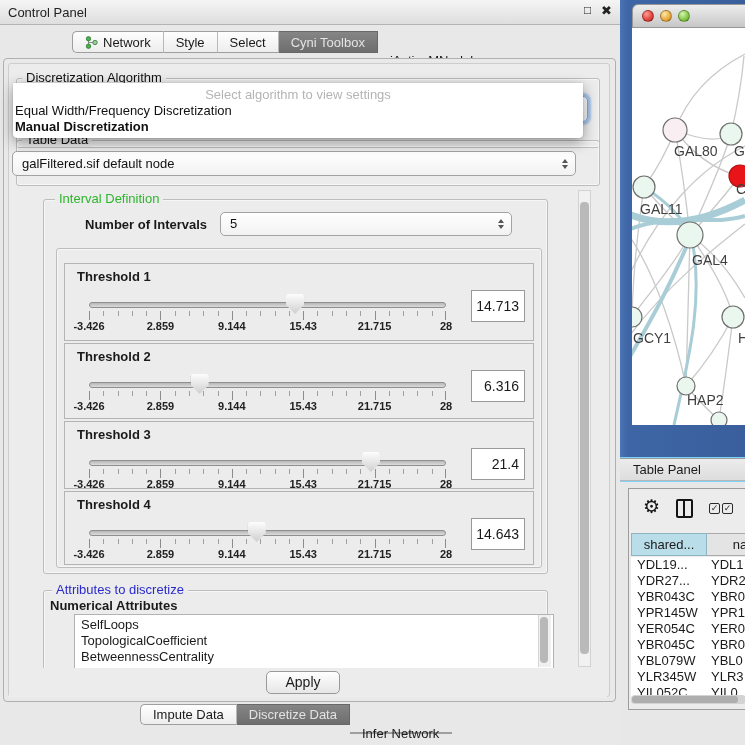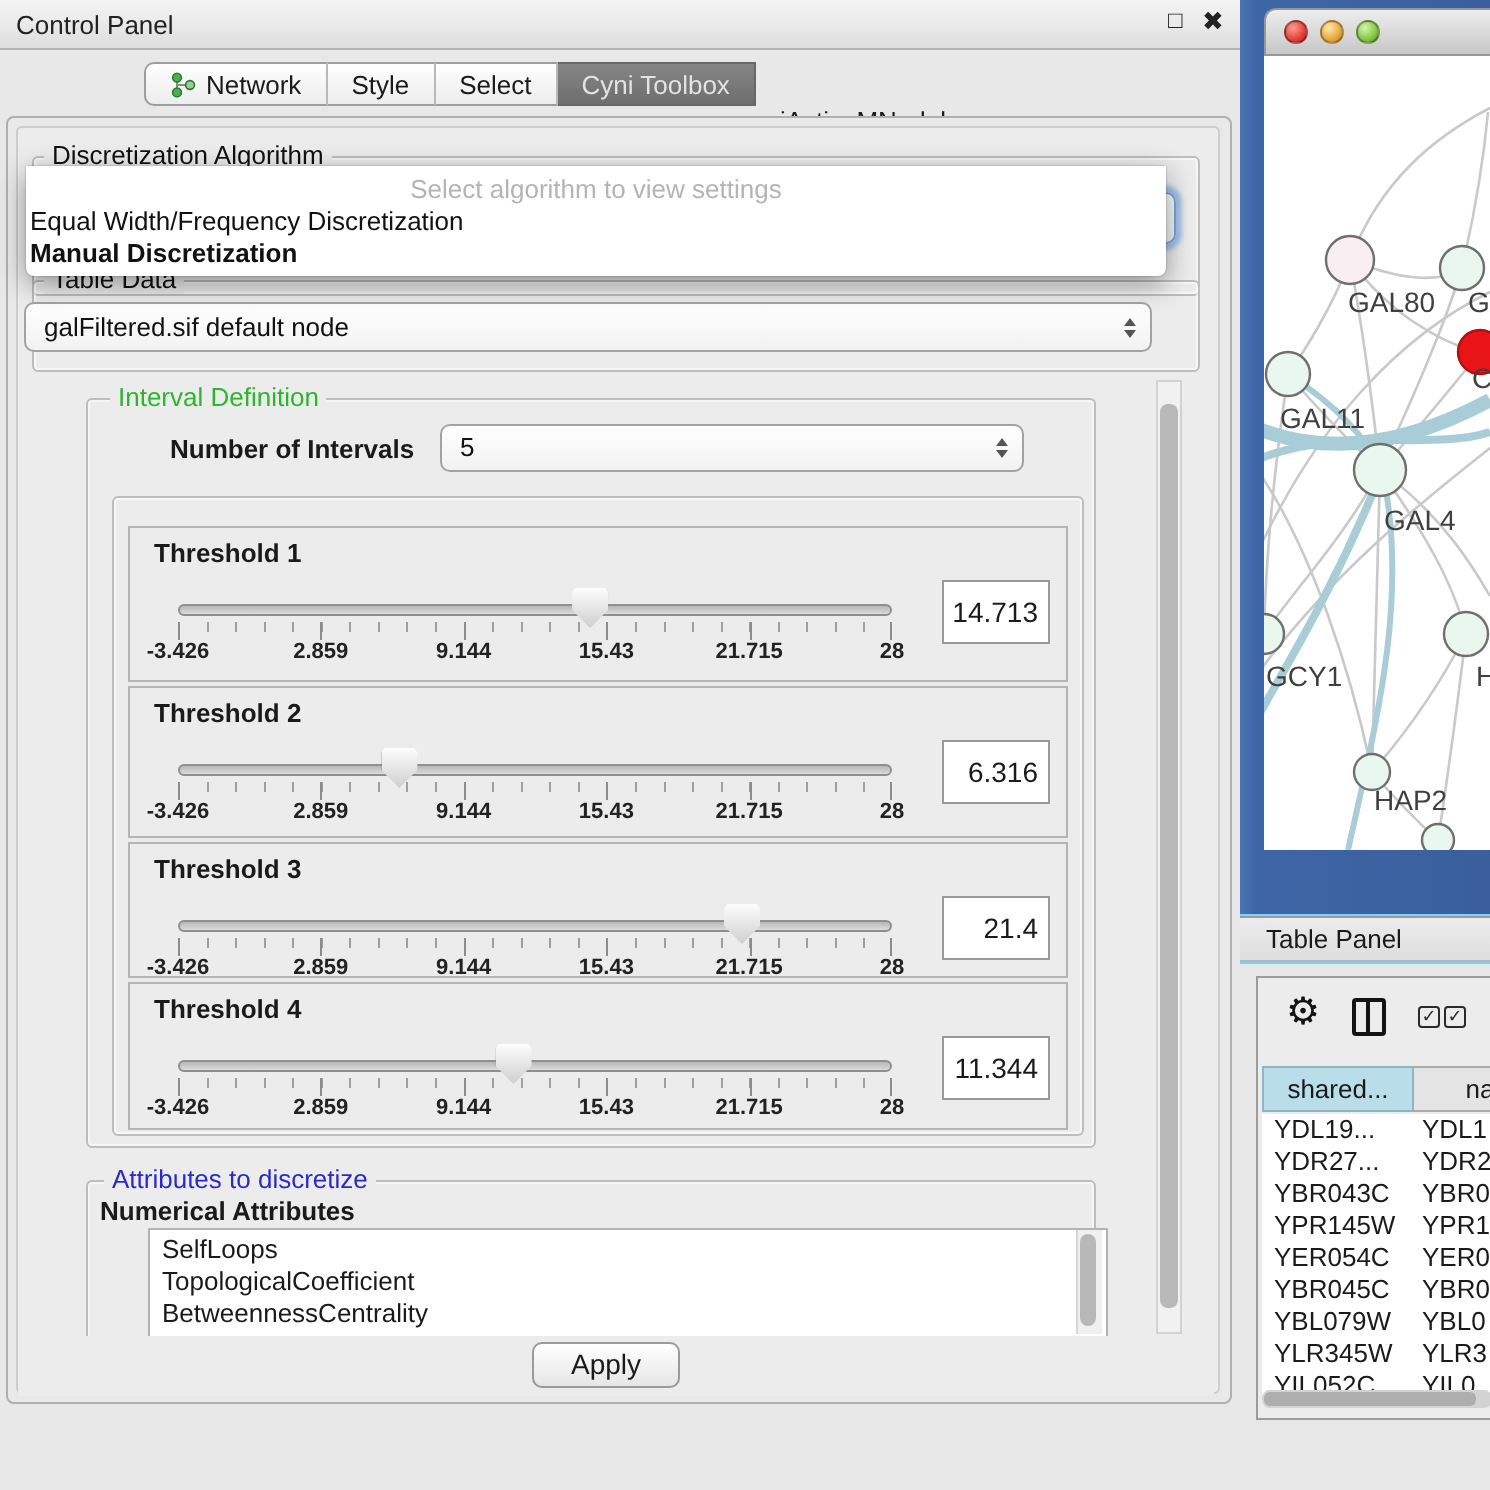--- a/index.html
+++ b/index.html
@@ -280,21 +280,21 @@
           <div class="mt" style="left: calc(100% - 1px);"></div>
         </div>
       <div class="ticklabels">
         <span style="left:0%">-3.426</span>
         <span style="left:20%">2.859</span>
         <span style="left:40%">9.144</span>
         <span style="left:60%">15.43</span>
         <span style="left:80%">21.715</span>
         <span style="left:100%">28</span>
       </div>
-      <div class="val">11.344</div>
+      <div class="val">14.643</div>
     </div>
     </div>
 
   <div class="abs group" style="left:43px;top:590px;width:503px;height:85px;"></div>
   <span class="abs gtitle gt-blue" style="left:52px;top:583px;">Attributes to discretize</span>
   <span class="abs lbl-b" style="left:50px;top:598px;">Numerical Attributes</span>
   <div class="abs" id="attr-list">
       <ul id="attr-ul">
         <li>SelfLoops</li>
         <li>TopologicalCoefficient</li>
@@ -303,20 +303,31 @@
     </div>
   <div class="abs" id="attr-scroll"></div>
   <div class="abs" id="attr-thumb"></div>
 
   <div class="abs" id="apply-row"></div>
   <div class="abs btn" style="left:266px;top:671px;width:74px;height:23px;line-height:21px;z-index:6;">Apply</div>
 
   <div class="abs" id="cp-vscroll"></div>
   <div class="abs" id="cp-vthumb"></div>
 
+  <div class="abs seg" style="left:140px;top:704px;height:21px;z-index:7;">
+    <div class="s">
+        <span>Impute Data</span>
+      </div>
+    <div class="s sel">
+        <span>Discretize Data</span>
+      </div>
+    <div class="s">
+        <span>Infer Network</span>
+      </div>
+  </div>
 
   <div class="abs" id="net-frame"></div>
   <div class="abs" id="net-titlebar"></div>
   <div class="light" id="light-red"></div>
   <div class="light" id="light-yellow"></div>
   <div class="light" id="light-green"></div>
 
   <div class="abs" id="net-canvas">
     <svg width="113" height="397" viewBox="0 0 113 397">
       <g fill="none" stroke="#c9c9c9" stroke-width="1.3">

